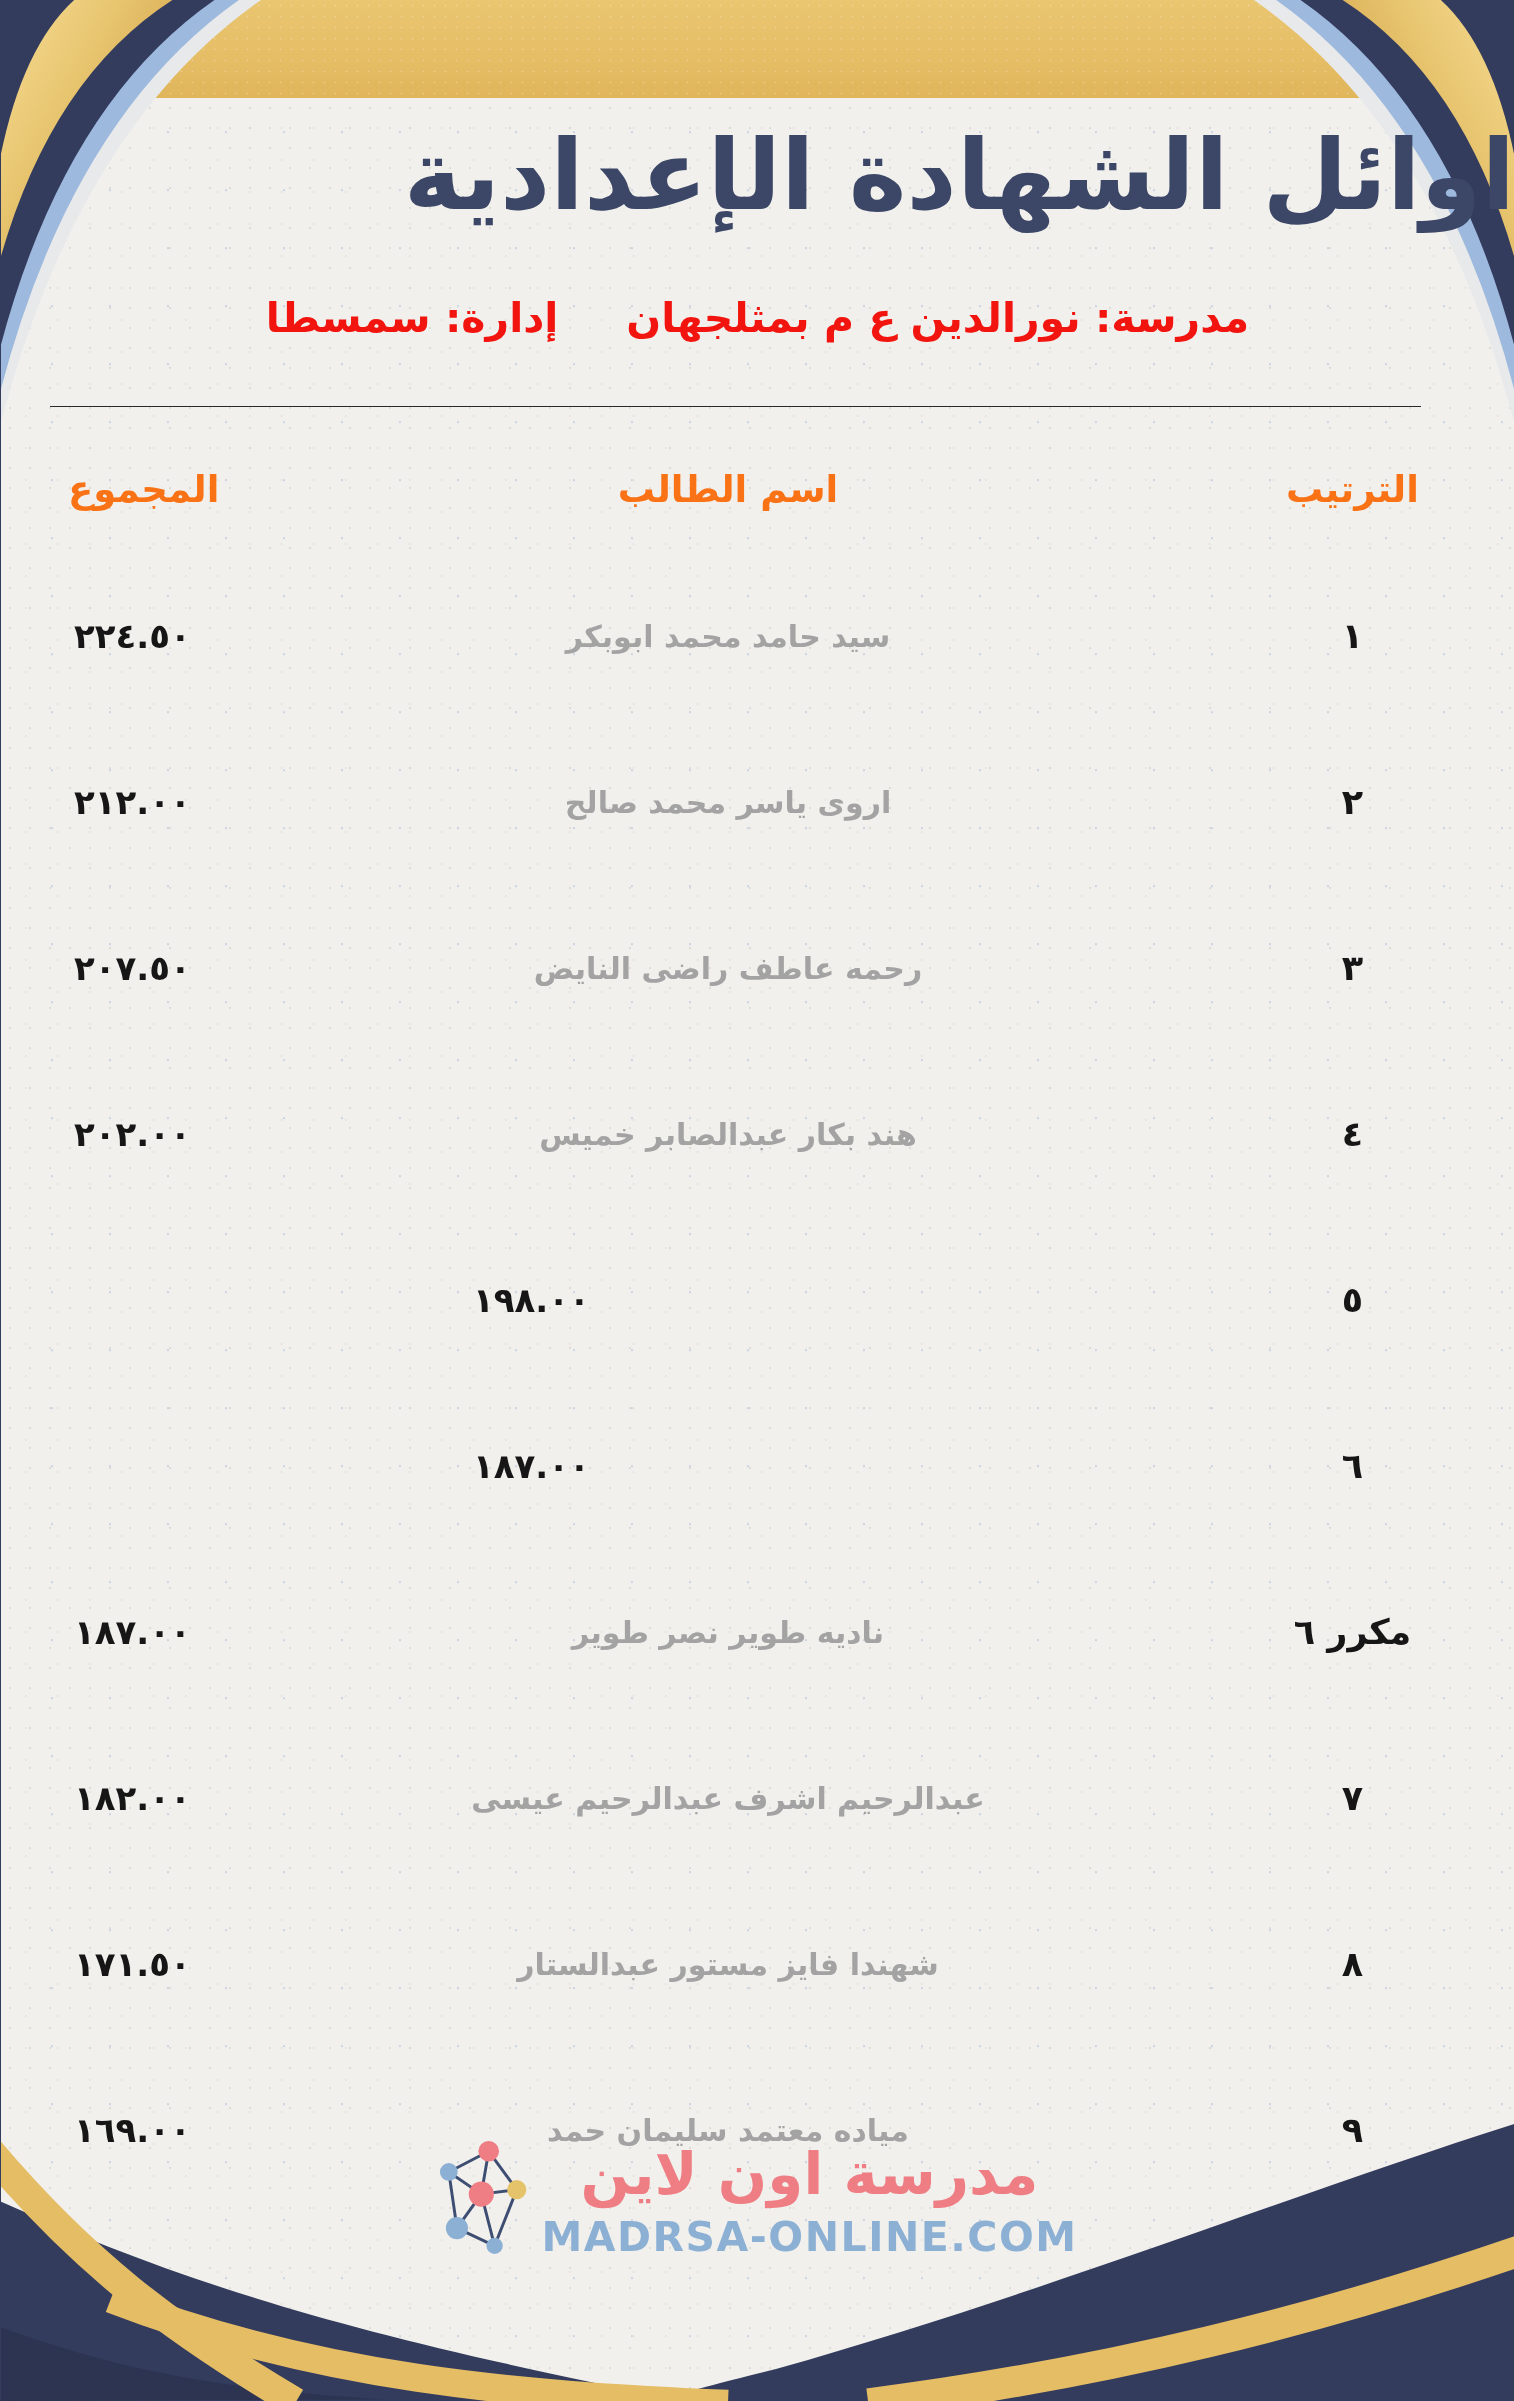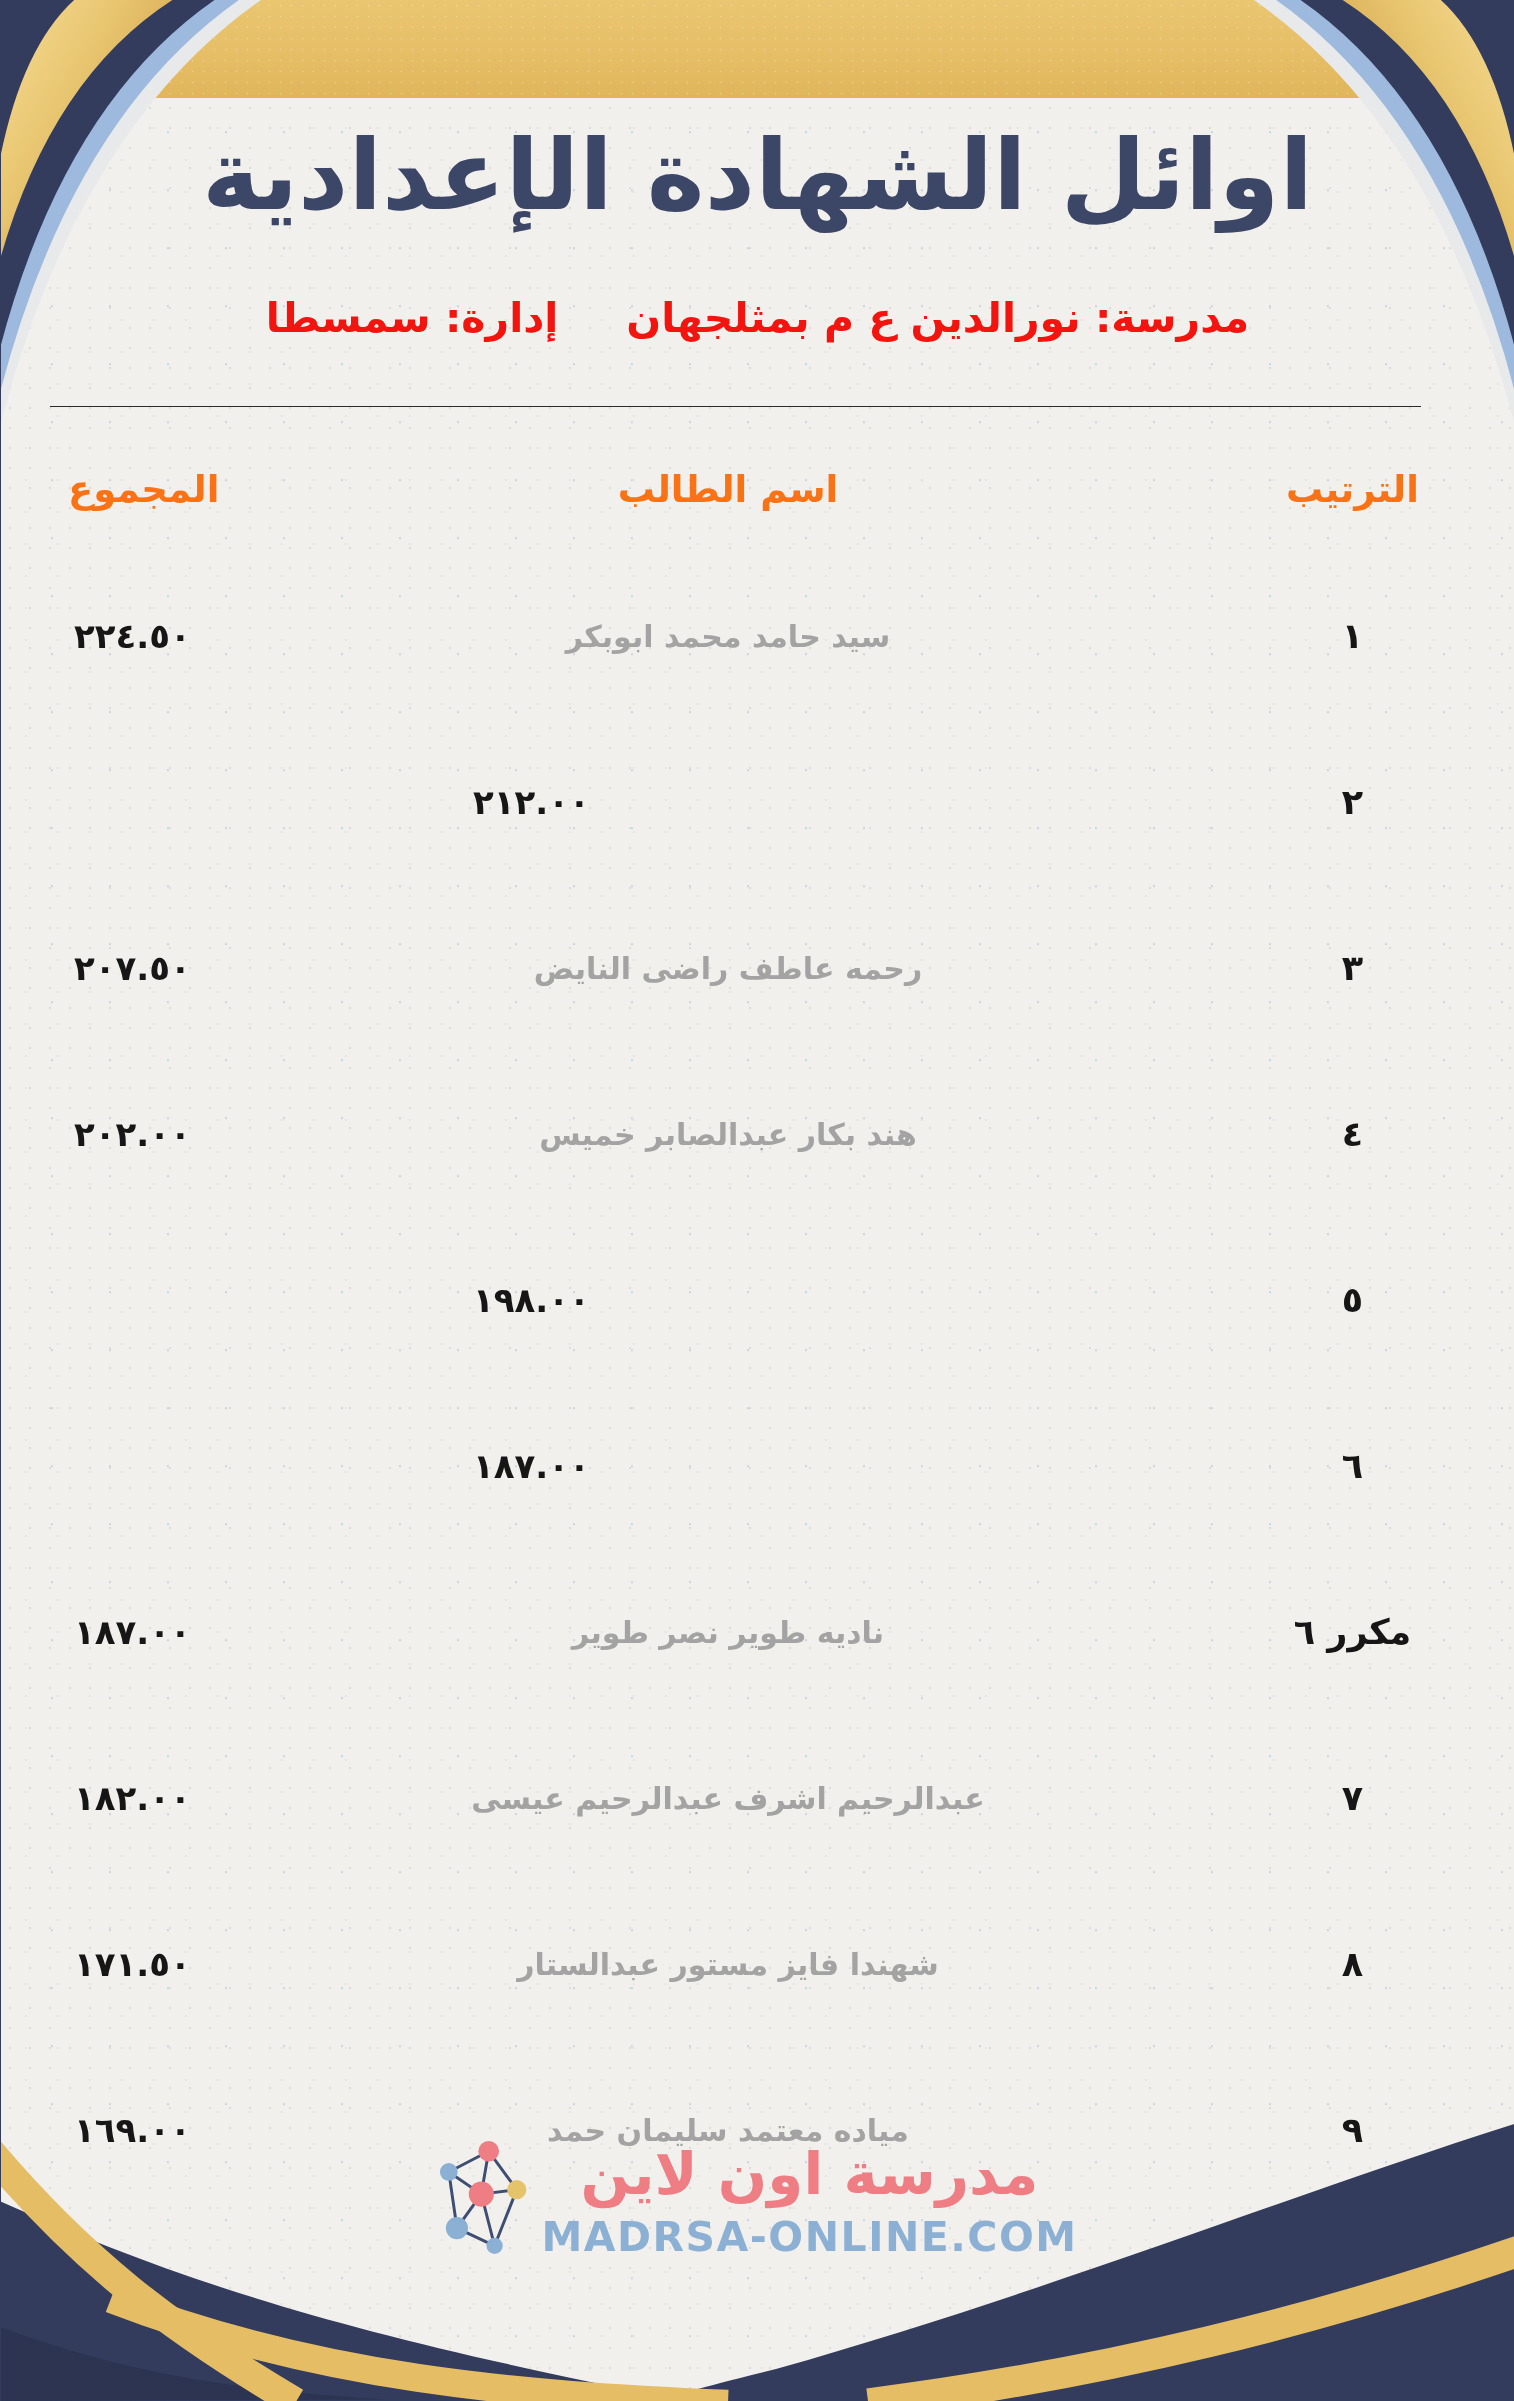--- a/index.html
+++ b/index.html
@@ -30,21 +30,21 @@
     z-index:1;
   }
   
   .corner{position:absolute;top:0;z-index:2;}
   .corner.tl{left:0;}
   .corner.tr{right:0;transform:scaleX(-1);}
   
   .bottom-wave{position:absolute;bottom:0;left:0;z-index:2;}
   
   .title{
-    position:absolute;top:118px;left:0;width:100%;text-align:center;
+    position:absolute;top:118px;left:0;width:100%;
     font-size:98px;font-weight:bold;color:#3c4767;letter-spacing:-1.5px;
     z-index:3;
   }
   .school-line{
     position:absolute;top:294px;left:0;width:100%;
     display:flex;justify-content:center;gap:68px;
     font-size:41px;font-weight:bold;color:#f2150f;
     z-index:3;
   }
   .divider{
@@ -135,20 +135,21 @@
 </div>
 
 <div class="rows">
   <div class="trow">
     <div class="cell-rank">١</div>
     <div class="cell-name">سيد حامد محمد ابوبكر</div>
     <div class="cell-total">٢٢٤.٥٠</div>
   </div>
   <div class="trow">
     <div class="cell-rank">٢</div>
+    <div class="cell-name">اروى ياسر محمد صالح</div>
     <div class="cell-total">٢١٢.٠٠</div>
   </div>
   <div class="trow">
     <div class="cell-rank">٣</div>
     <div class="cell-name">رحمه عاطف راضى النايض</div>
     <div class="cell-total">٢٠٧.٥٠</div>
   </div>
   <div class="trow">
     <div class="cell-rank">٤</div>
     <div class="cell-name">هند بكار عبدالصابر خميس</div>

